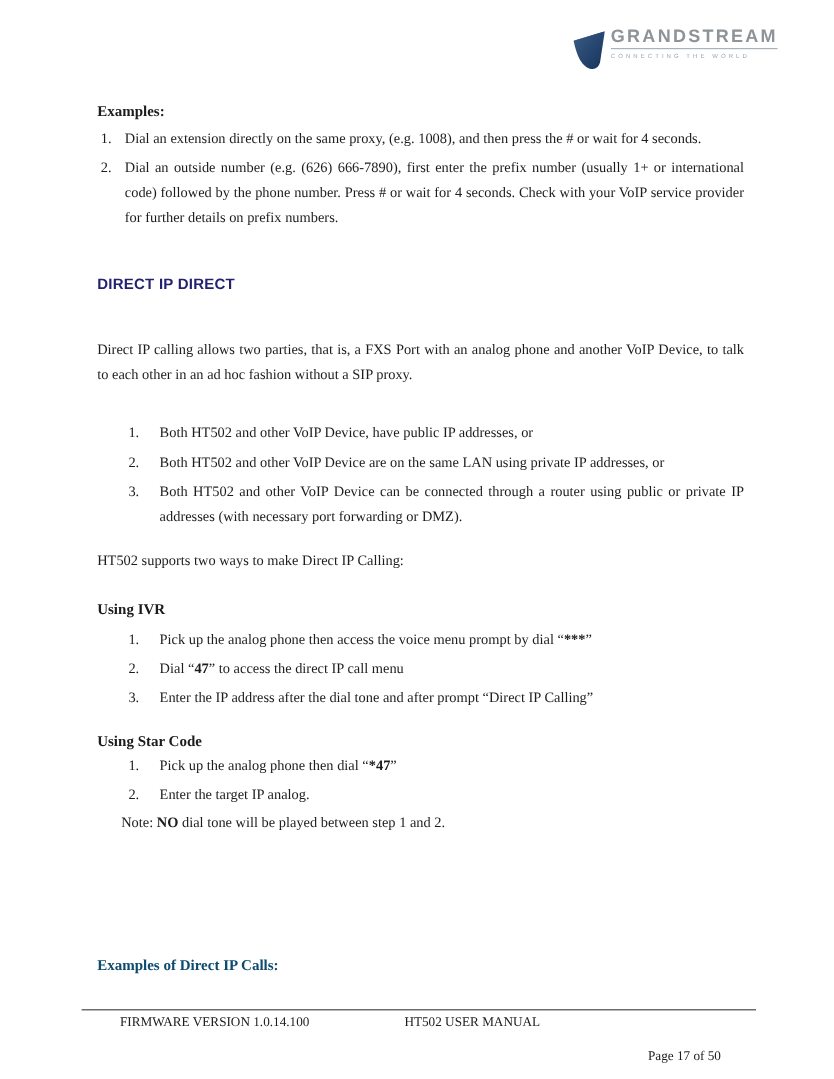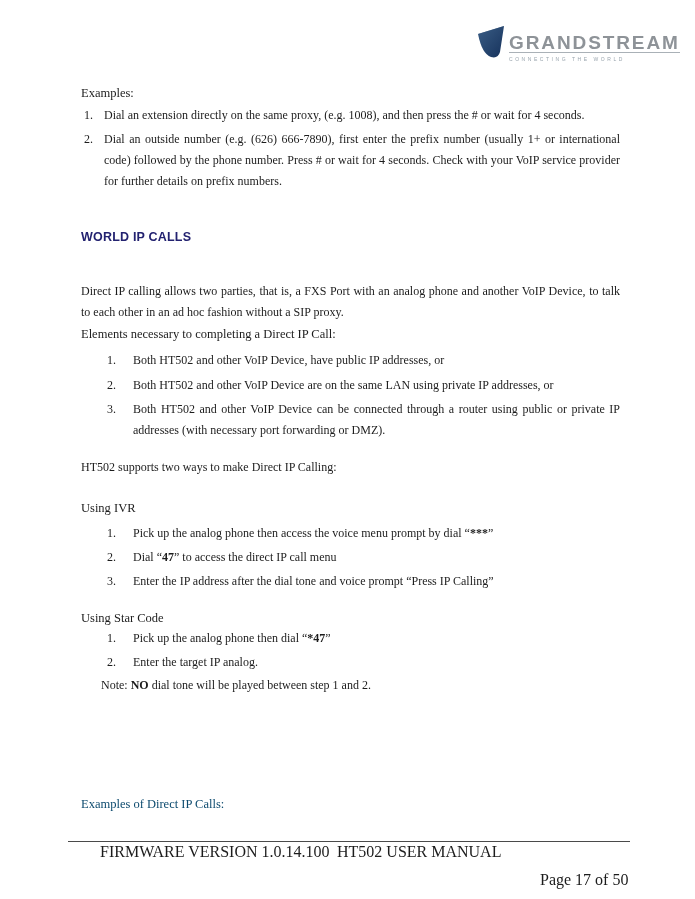--- a/index.html
+++ b/index.html
@@ -8,43 +8,43 @@
     font-family:"Liberation Serif", serif; color:#1c1c1c; overflow:hidden;
     font-size:12px; line-height:21px;
   }
   .abs { position:absolute; }
 
   
   .logo { position:absolute; top:24px; left:476px; display:flex; align-items:flex-start; }
   .logo-icon { width:30px; height:34px; margin-right:3px; margin-top:2px; }
   .logo-text { display:flex; flex-direction:column; }
   .brand {
-    font-family:"Liberation Sans", sans-serif; font-weight:bold; font-size:19px;
+    font-family:"Liberation Sans", sans-serif; font-weight:bold; font-size:15px;
     letter-spacing:1.9px; color:#8e9398; line-height:14px;
-    border-bottom:1px solid #aab1b7; padding-bottom:2px;margin-top:12px;
+    border-bottom:1px solid #aab1b7; padding-bottom:2px;
   }
   .tagline {
     font-family:"Liberation Sans", sans-serif; font-size:5px; letter-spacing:2.55px;
     color:#9aa5ae; margin-top:3px; line-height:6px;
   }
 
   
-  .h-serif { font-weight:normal; font-size:12.5px; }
+  .h-serif { font-weight:bold; font-size:12.5px; }
   .h-sans  { font-family:"Liberation Sans", sans-serif; font-weight:bold; font-size:12.5px; letter-spacing:0.2px; }
 
   
   .row { display:flex; }
   .row .num   { flex:0 0 20px; }
   .row.inner .num { flex:0 0 26px; }
   .txt { flex:1 1 auto; }
   .just { text-align:justify; }
 
   
   .footer-rule { left:68px; top:841px; width:562px; border-top:1.5px solid #4a4a4a; }
-  .footer { font-size:16px; line-height:14px; }
+  .footer { font-size:11px; line-height:14px; }
 </style>
 </head>
 <body>
 
 <div class="page">
 
   <header class="logo">
     <span class="logo-icon">
       <svg width="30" height="34" viewBox="0 0 30 34">
         <defs>
@@ -68,25 +68,24 @@
   <div class="row abs" style="top:105px;left:84px;width:536px">
     <span class="num">1.</span>
     <span class="txt">Dial an extension directly on the same proxy, (e.g. 1008), and then press the # or wait for 4 seconds.</span>
   </div>
 
   <div class="row abs" style="top:129px;left:84px;width:536px">
     <span class="num">2.</span>
     <span class="txt just">Dial an outside number (e.g. (626) 666-7890), first enter the prefix number (usually 1+ or international code) followed by the phone number.  Press # or wait for 4 seconds.  Check with your VoIP service provider for further details on prefix numbers.</span>
   </div>
 
-  <div class="h-sans abs" style="top:227px;left:81px;color:#232270">WORLD IP CALLS</div>
+  <div class="h-sans abs" style="top:227px;left:81px;color:#232270">DIRECT IP DIRECT</div>
 
   <div class="abs just" style="top:281px;left:81px;width:539px">Direct IP calling allows two parties, that is, a FXS Port with an analog phone and another VoIP Device, to talk to each other in an ad hoc fashion without a SIP proxy.</div>
 
-  <div class="h-serif abs" style="top:324px;left:81px">Elements necessary to completing a Direct IP Call:</div>
 
   <div class="row inner abs" style="top:350px;left:107px;width:513px">
     <span class="num">1.</span>
     <span class="txt">Both HT502 and other VoIP Device, have public IP addresses, or</span>
   </div>
   <div class="row inner abs" style="top:375px;left:107px;width:513px">
     <span class="num">2.</span>
     <span class="txt">Both HT502 and other VoIP Device are on the same LAN using private IP addresses, or</span>
   </div>
   <div class="row inner abs" style="top:399px;left:107px;width:513px">
@@ -101,21 +100,21 @@
   <div class="row inner abs" style="top:523px;left:107px;width:513px">
     <span class="num">1.</span>
     <span class="txt"><span>Pick up the analog phone then access the voice menu prompt by dial “</span><b>***</b><span>”</span></span>
   </div>
   <div class="row inner abs" style="top:547px;left:107px;width:513px">
     <span class="num">2.</span>
     <span class="txt"><span>Dial “</span><b>47</b><span>” to access the direct IP call menu</span></span>
   </div>
   <div class="row inner abs" style="top:571px;left:107px;width:513px">
     <span class="num">3.</span>
-    <span class="txt"><span>Enter the IP address after the dial tone and voice prompt “Press IP Calling”</span><b></b><span></span></span>
+    <span class="txt"><span>Enter the IP address after the dial tone and after prompt “Direct IP Calling”</span><b></b><span></span></span>
   </div>
 
   <div class="h-serif abs" style="top:608px;left:81px">Using Star Code</div>
 
   <div class="row inner abs" style="top:628px;left:107px;width:513px">
     <span class="num">1.</span>
     <span class="txt"><span>Pick up the analog phone then dial “</span><b>*47</b><span>”</span></span>
   </div>
   <div class="row inner abs" style="top:652px;left:107px;width:513px">
     <span class="num">2.</span>

